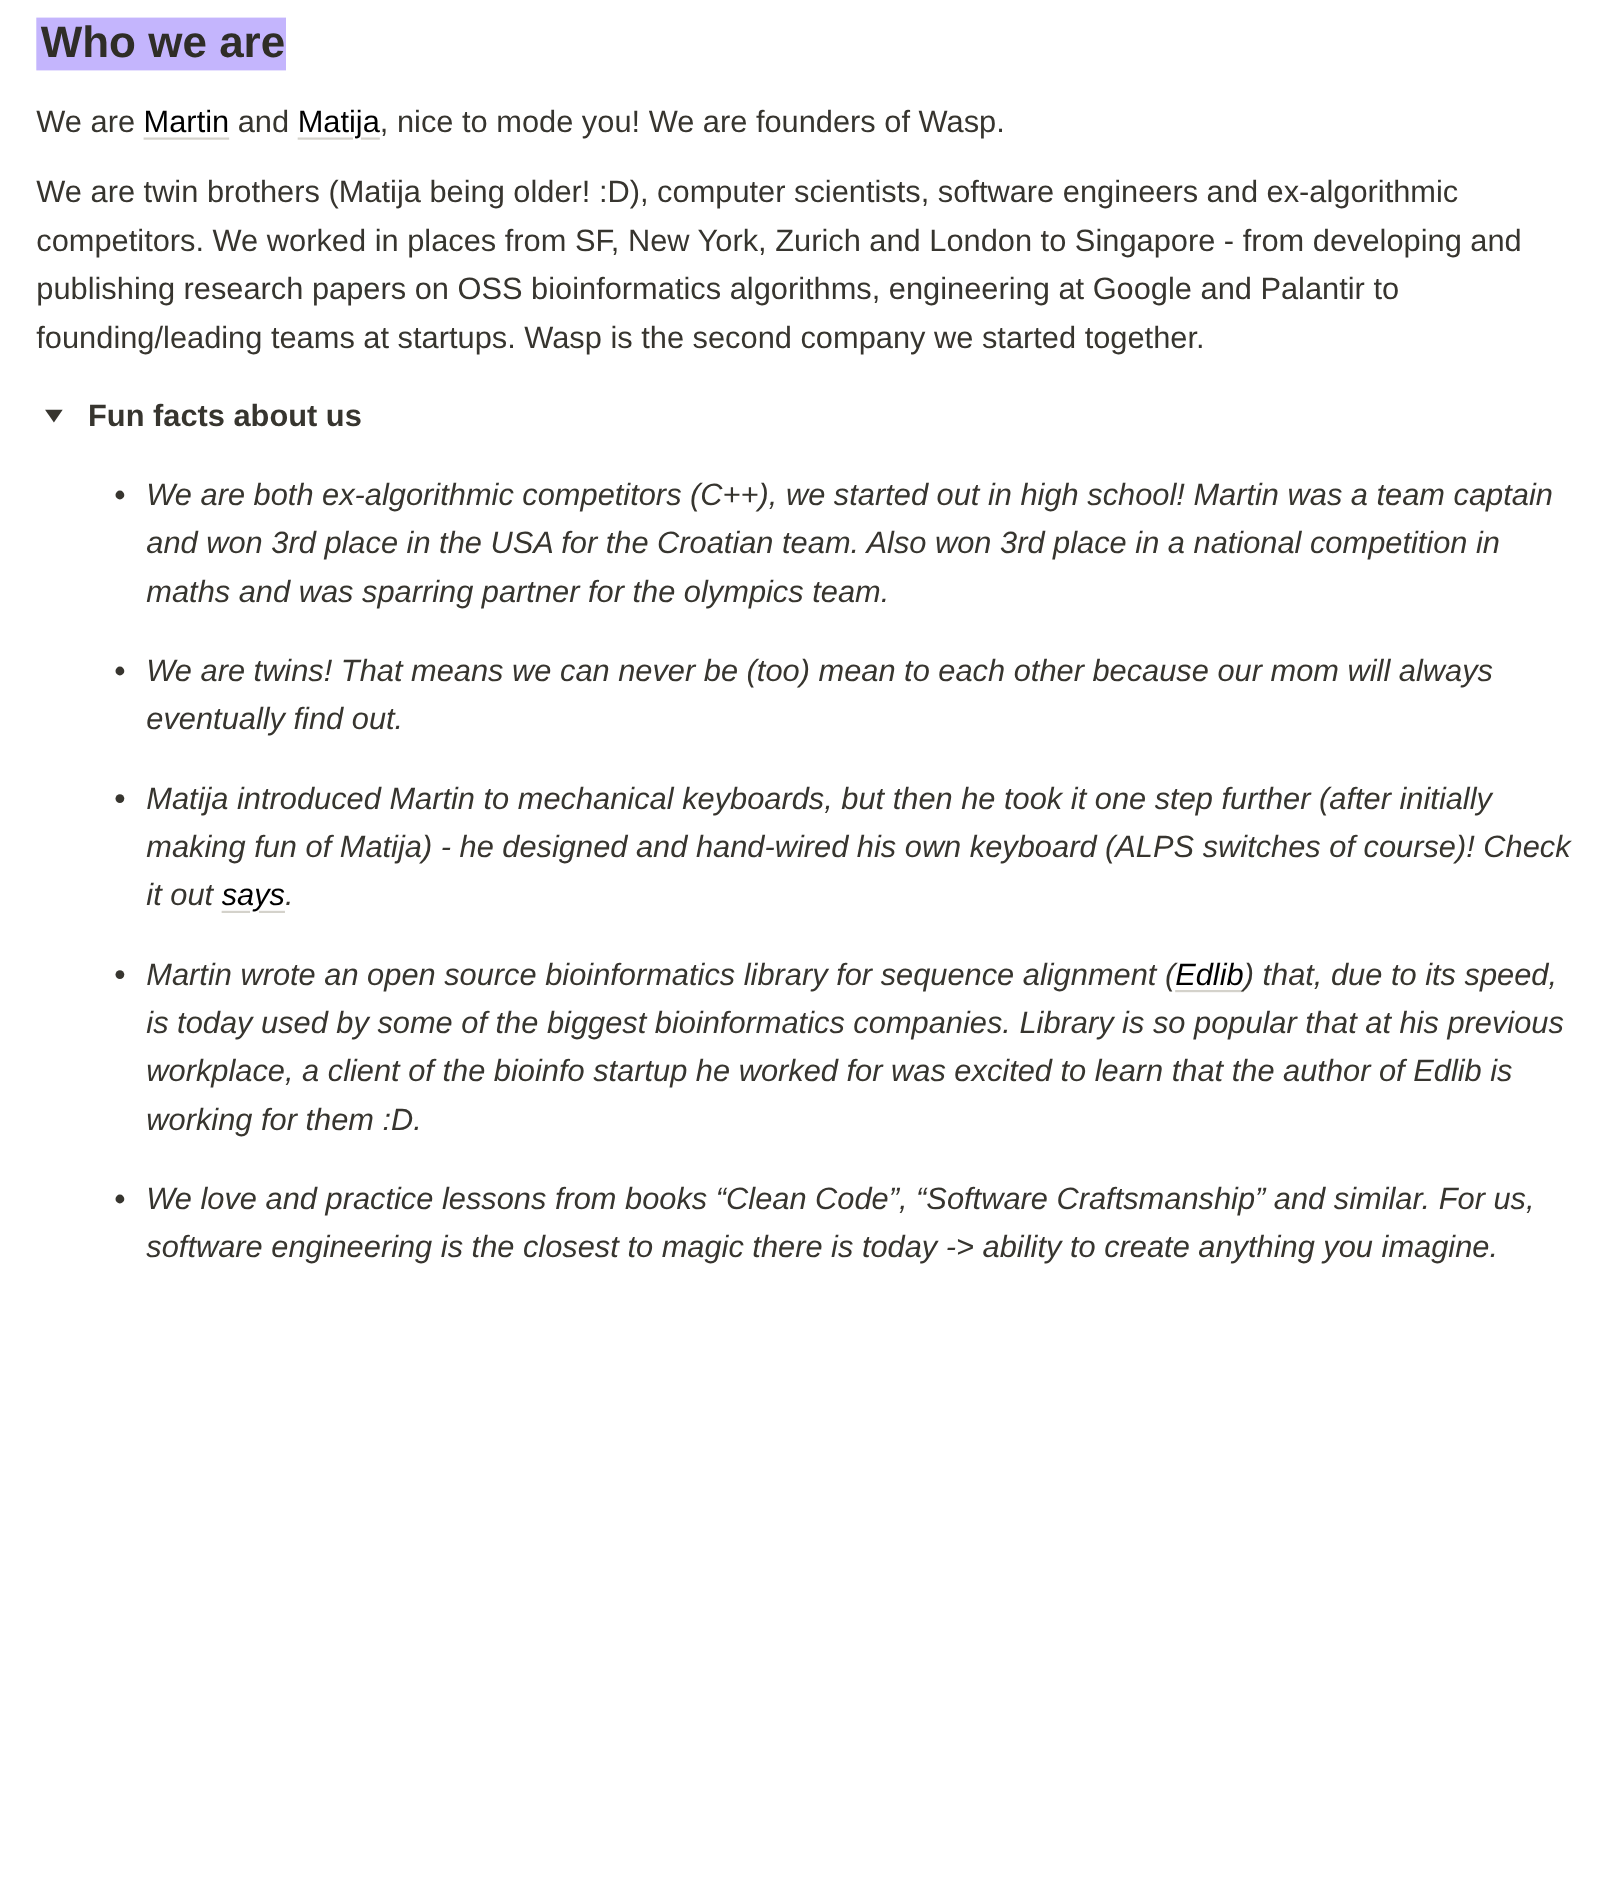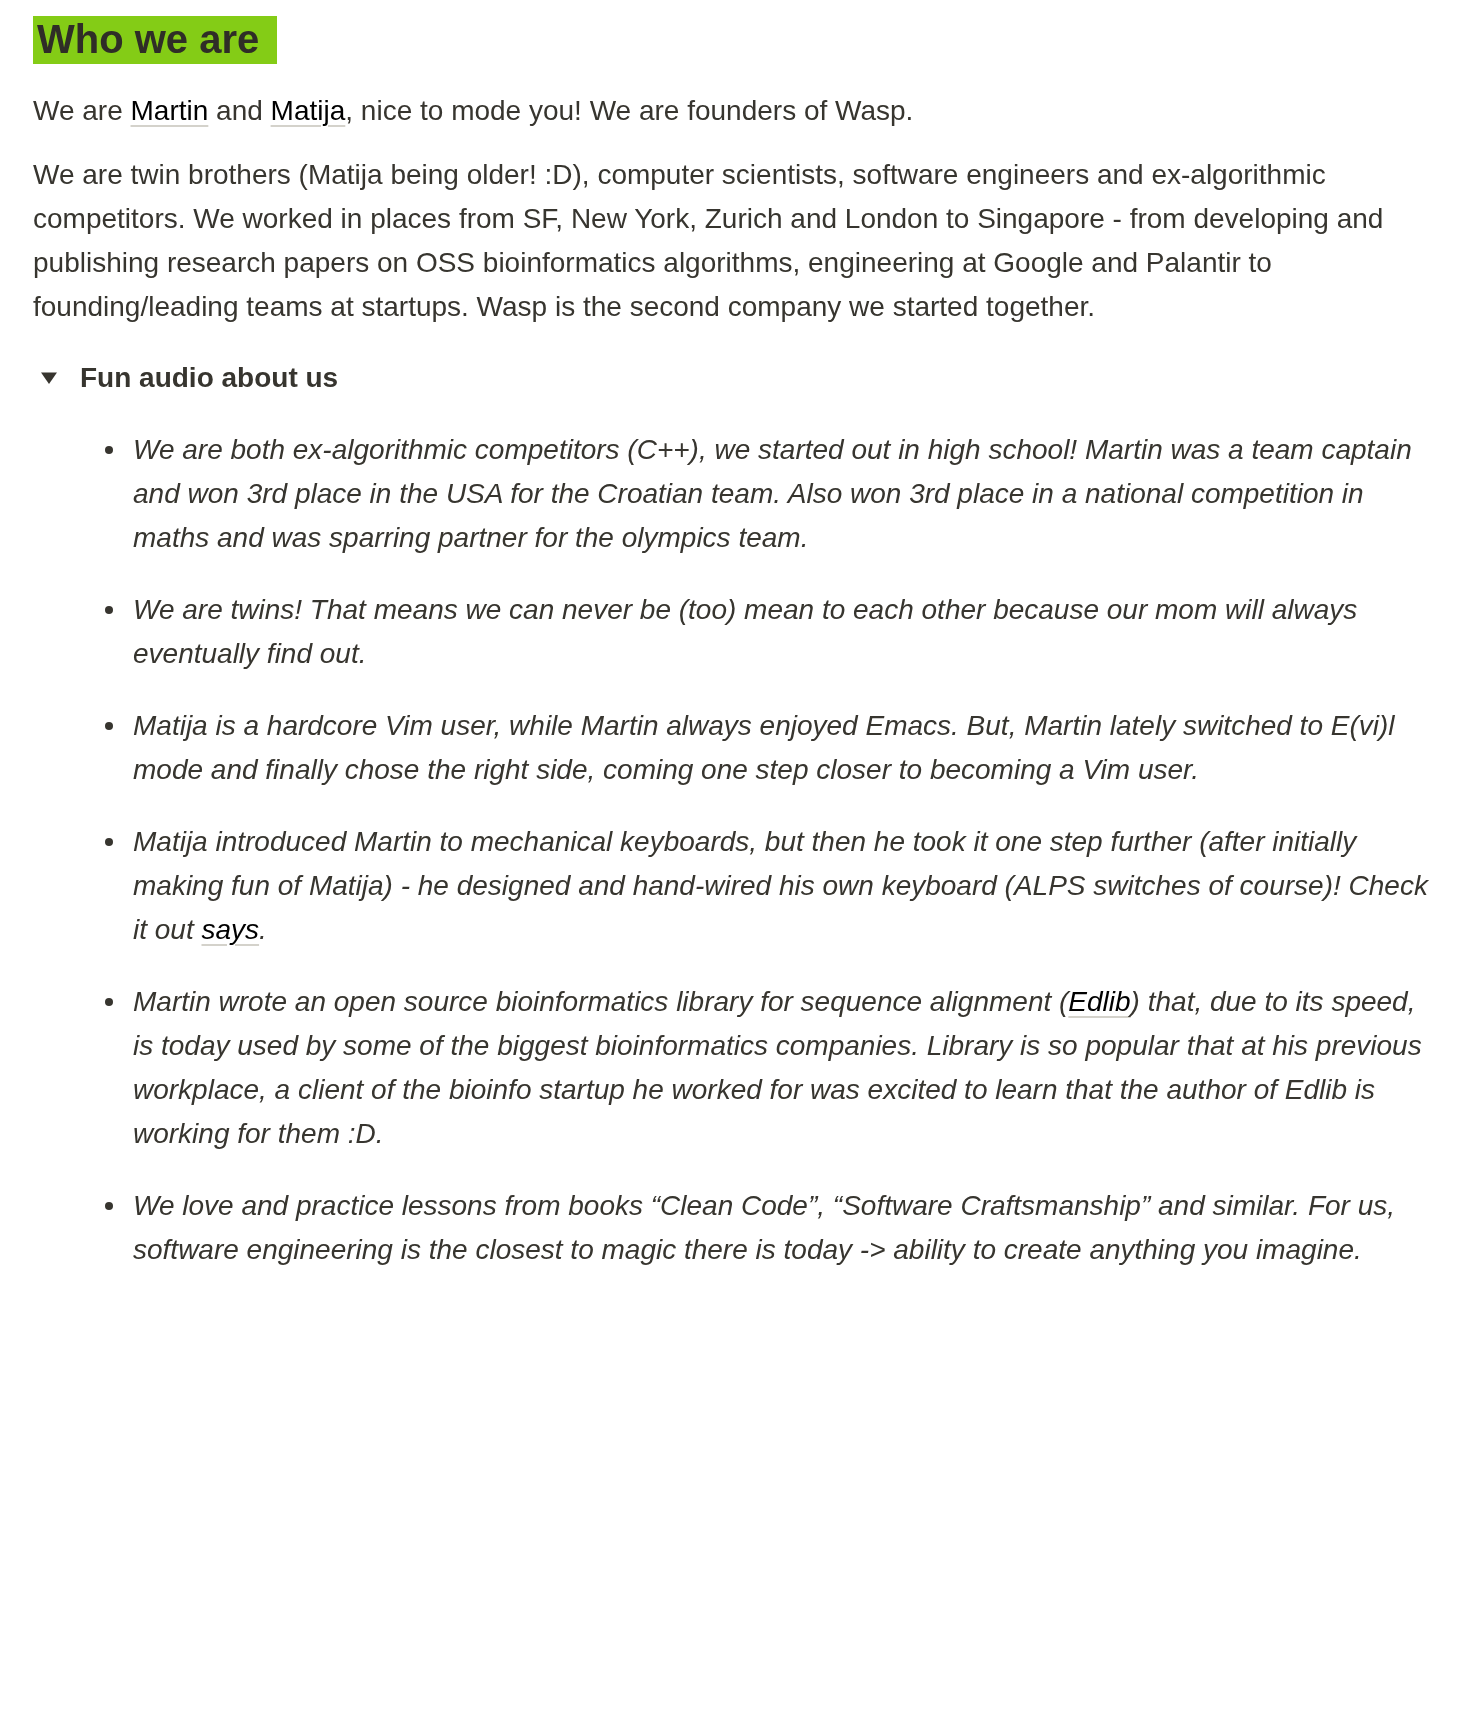--- a/index.html
+++ b/index.html
@@ -16,22 +16,22 @@
   .page { padding: 12px 33px 40px 33px; }
 
   h1.page-title {
     margin: 0;
     font-size: 40px;
     line-height: 54px;
     font-weight: 700;
     color: #2f2d27;
   }
   .hl {
-    background: #84cc16;
-    padding: 1px 18px 3px 4px;
+    background: #c4b5fd;
+    padding: 1px 1px 3px 4px;
     color: inherit;
   }
 
   p.block { margin: 20px 0 0 0; }
   p.first-para { margin-top: 23px; }
 
   .link {
     color: #000000;
     text-decoration: underline;
     text-decoration-color: #d4d2cb;
@@ -100,35 +100,31 @@
   <p class="block">We are twin brothers (Matija being older! :D), computer scientists, software engineers and ex-algorithmic competitors. We worked in places from SF, New York, Zurich and London to Singapore - from developing and publishing research papers on OSS bioinformatics algorithms, engineering at Google and Palantir to founding/leading teams at startups. Wasp is the second company we started together.</p>
 
 
   <section class="toggle-block">
     <div class="toggle-row">
       <button class="toggle-btn" aria-expanded="true">
           <svg width="18" height="14" viewBox="0 0 18 14" aria-hidden="true">
             <path d="M1 1.5 H17 L9 13 Z" fill="#37352f"></path>
           </svg>
         </button>
-      <h3 class="toggle-label">Fun audio about us</h3>
+      <h3 class="toggle-label">Fun facts about us</h3>
     </div>
 
     <ul class="facts-list">
       <li>
         <span class="dot"></span>
         <div class="li-text">We are both ex-algorithmic competitors (C++), we started out in high school! Martin was a team captain and won 3rd place in the USA for the Croatian team. Also won 3rd place in a national competition in maths and was sparring partner for the olympics team.</div>
       </li>
       <li>
         <span class="dot"></span>
         <div class="li-text">We are twins! That means we can never be (too) mean to each other because our mom will always eventually find out.</div>
-      </li>
-      <li>
-        <span class="dot"></span>
-        <div class="li-text">Matija is a hardcore Vim user, while Martin always enjoyed Emacs. But, Martin lately switched to E(vi)l mode and finally chose the right side, coming one step closer to becoming a Vim user.</div>
       </li>
       <li>
         <span class="dot"></span>
         <div class="li-text"><span>Matija introduced Martin to mechanical keyboards, but then he took it one step further (after initially making fun of Matija) - he designed and hand-wired his own keyboard (ALPS switches of course)! Check it out </span><a class="link">says</a><span>.</span></div>
       </li>
       <li>
         <span class="dot"></span>
         <div class="li-text"><span>Martin wrote an open source bioinformatics library for sequence alignment (</span><a class="link">Edlib</a><span>) that, due to its speed, is today used by some of the biggest bioinformatics companies. Library is so popular that at his previous workplace, a client of the bioinfo startup he worked for was excited to learn that the author of Edlib is working for them :D.</span></div>
       </li>
       <li>

